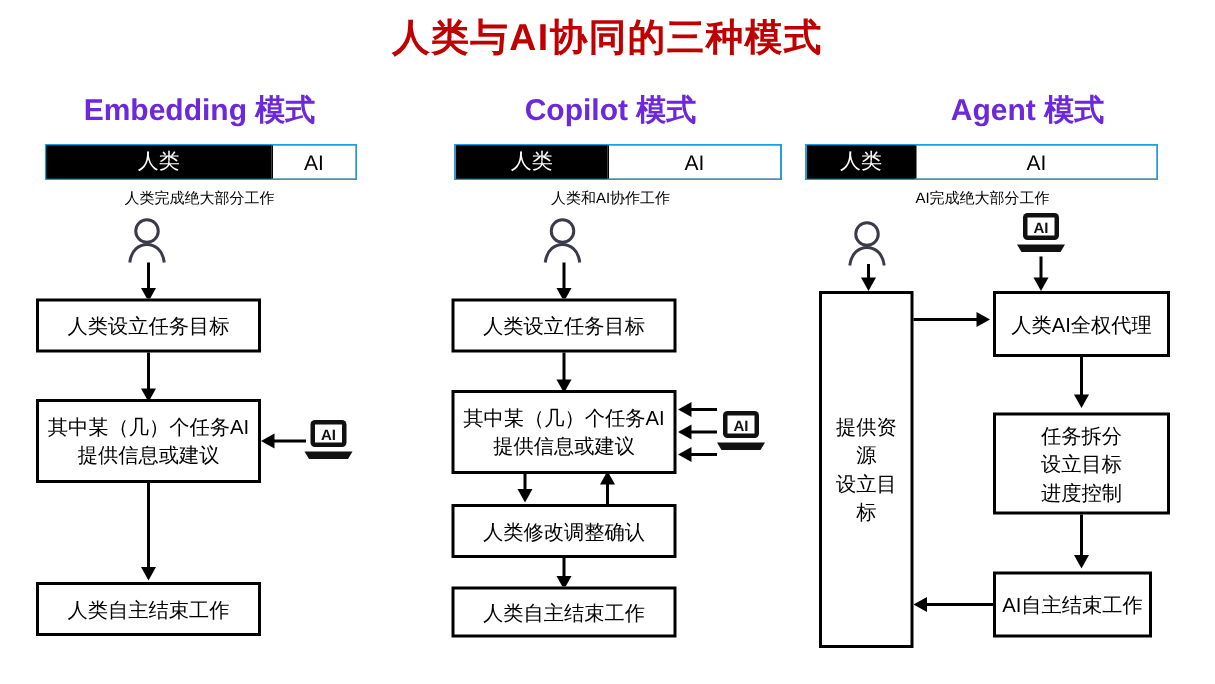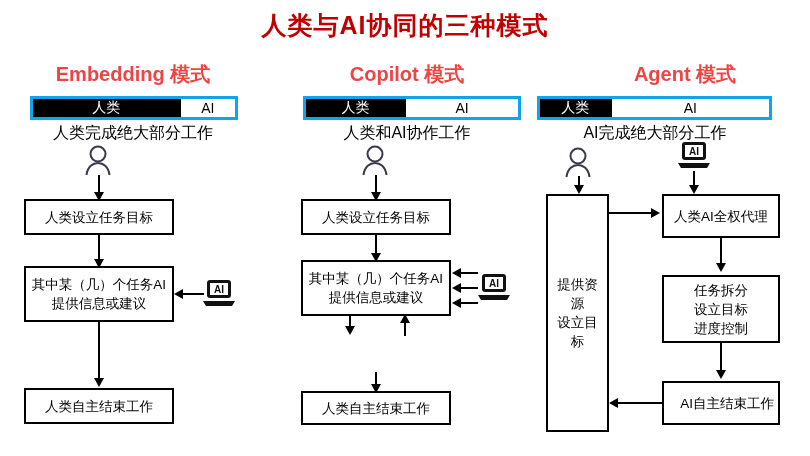--- a/index.html
+++ b/index.html
@@ -22,51 +22,51 @@
     font-weight:bold;
     color:#c00000;
     letter-spacing:1px;
     line-height:30px;
   }
 
   
   .col-head{
     font-size:20px;
     font-weight:bold;
-    color:#ef4444;
+    color:#6d28d9;
     text-align:center;
     line-height:24px;
     white-space:nowrap;
   }
 
   
   .bar{
     height:24px;
-    border:3px solid #0ea5e9;
+    border:1px solid #0ea5e9;
     background:#000;
     display:flex;
     align-items:stretch;
   }
   .bar .human{
     background:#000;color:#fff;
     display:flex;align-items:center;justify-content:center;
     font-size:14px;
     white-space:nowrap;
   }
   .bar .ai{
     background:#fff;color:#000;
     border-left:1px solid #000;
     display:flex;align-items:center;justify-content:center;
     font-size:14px;
     white-space:nowrap;
   }
 
   
   .caption{
-    font-size:16px;
+    font-size:10px;
     text-align:center;
     white-space:nowrap;
     line-height:18px;
   }
 
   
   .box{
     border:2px solid #000;
     background:#fff;
     display:flex;
@@ -213,20 +213,23 @@
   <div class="abs arrow-left" style="left:452px;top:283px;"></div>
   <div class="abs hline" style="left:460px;top:302px;width:18px;"></div>
   <div class="abs arrow-left" style="left:452px;top:298px;"></div>
 
   <div class="abs vline" style="left:349px;top:316px;height:14px;"></div>
   <div class="abs arrow-down" style="left:345px;top:326px;"></div>
 
   <div class="abs vline" style="left:404px;top:322px;height:14px;"></div>
   <div class="abs arrow-up" style="left:400px;top:314px;"></div>
 
+  <div class="abs box" style="left:301px;top:336px;width:150px;height:36px;">
+    <span>人类修改调整确认</span>
+  </div>
 
   <div class="abs vline" style="left:375px;top:372px;height:16px;"></div>
   <div class="abs arrow-down" style="left:371px;top:384px;"></div>
 
   <div class="abs box" style="left:301px;top:391px;width:150px;height:34px;">
     <span>人类自主结束工作</span>
   </div>
 
   <div class="abs col-head" style="left:570px;top:62px;width:230px;">Agent 模式</div>
 
@@ -275,20 +278,20 @@
 
   <div class="abs box" style="left:662px;top:275px;width:118px;height:68px;flex-direction:column;">
     <span>任务拆分</span>
     <span>设立目标</span>
     <span>进度控制</span>
   </div>
 
   <div class="abs vline" style="left:720px;top:343px;height:32px;"></div>
   <div class="abs arrow-down" style="left:716px;top:370px;"></div>
 
-  <div class="abs box" style="left:662px;top:381px;width:118px;height:44px;justify-content:flex-end;">
+  <div class="abs box" style="left:662px;top:381px;width:106px;height:44px;">
     <span>AI自主结束工作</span>
   </div>
 
   <div class="abs hline" style="left:618px;top:402px;width:44px;"></div>
   <div class="abs arrow-left" style="left:609px;top:398px;"></div>
 
 </div>
 
 </body></html>

